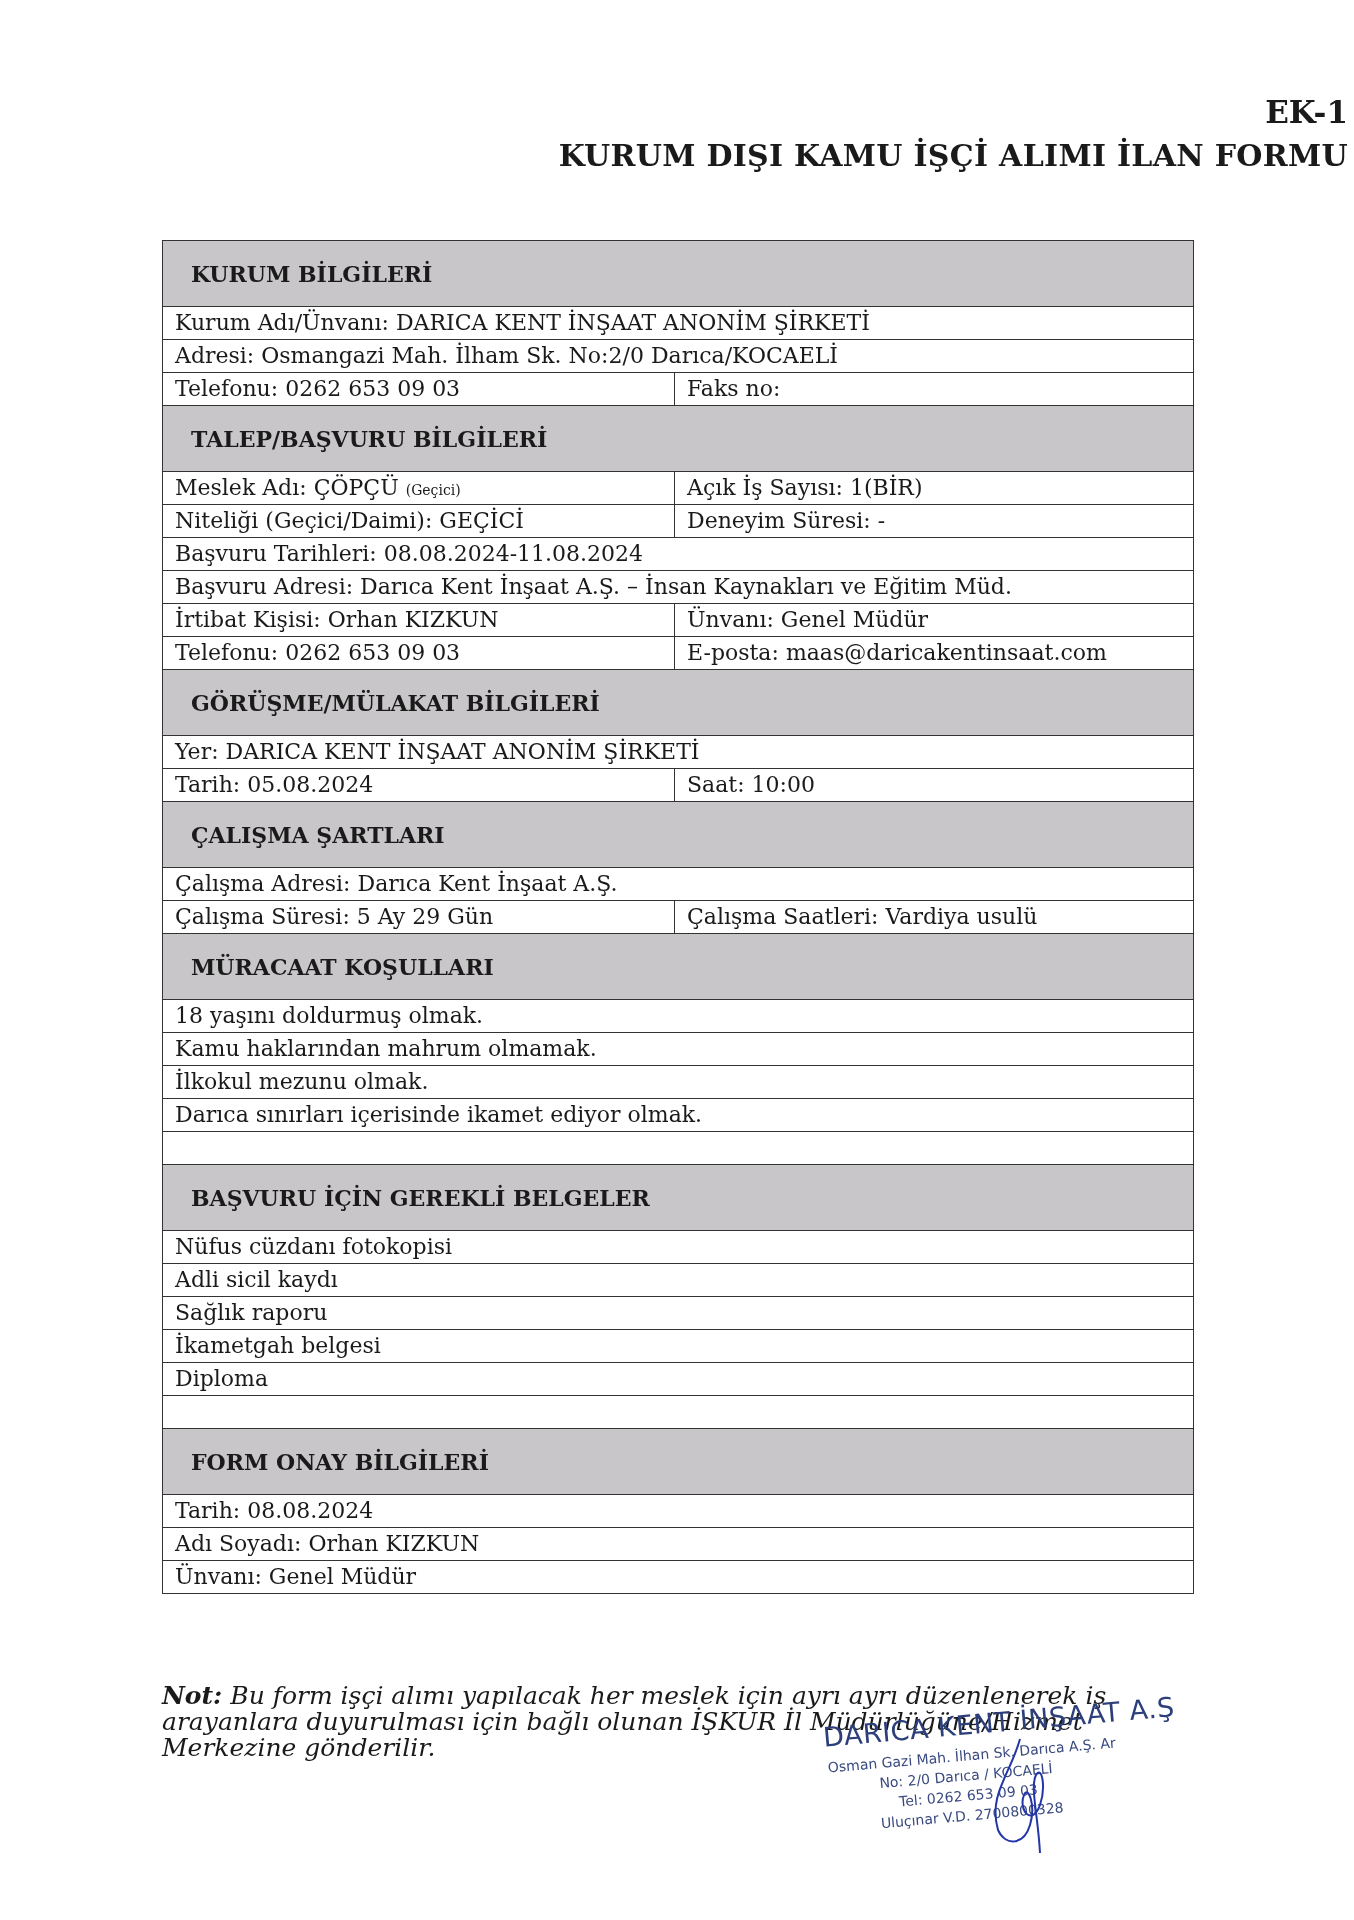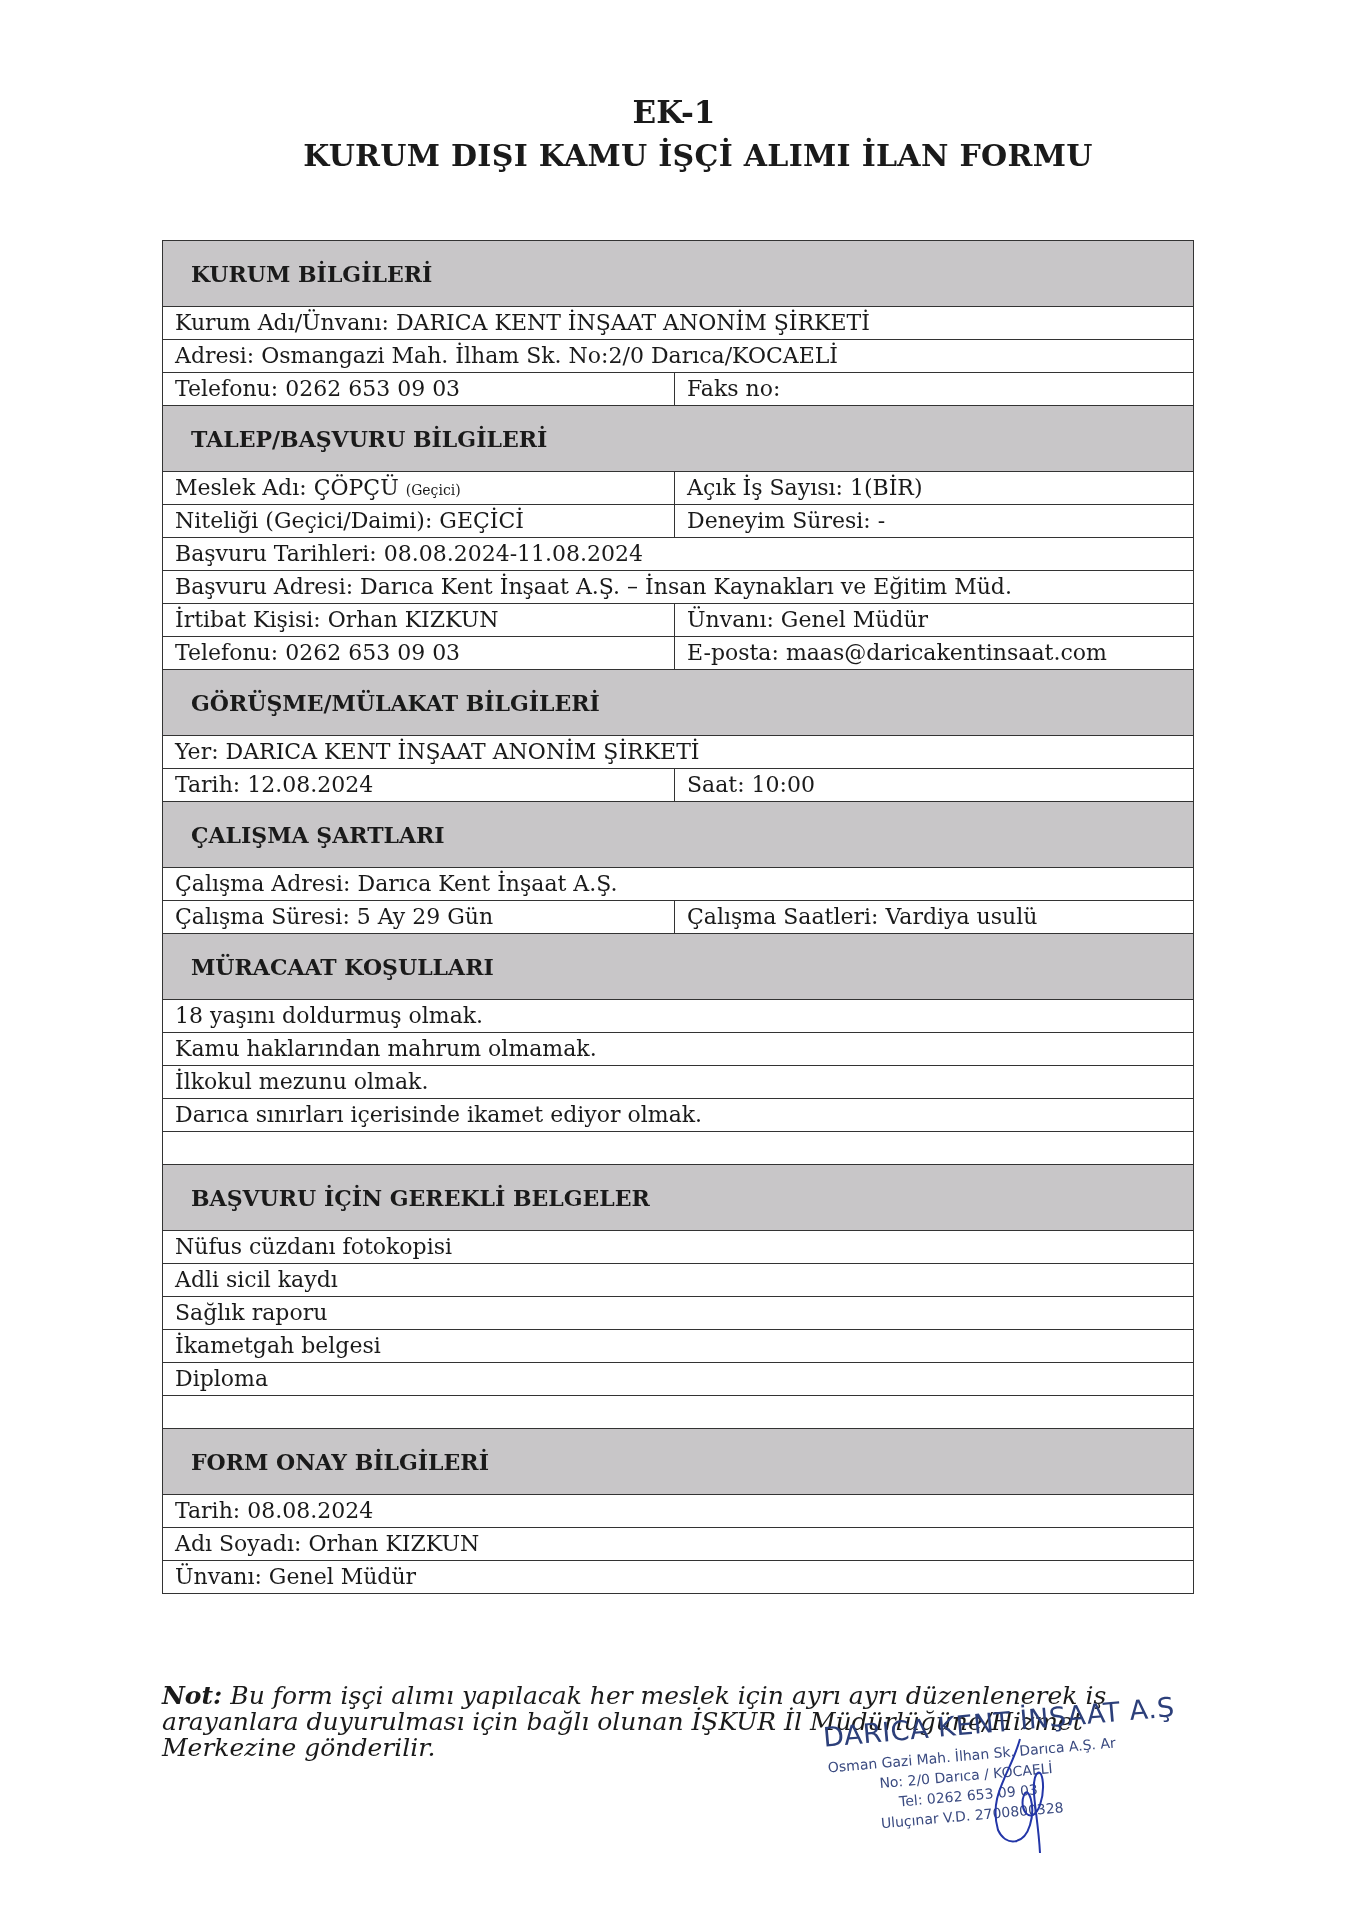--- a/index.html
+++ b/index.html
@@ -1,18 +1,18 @@
 <!DOCTYPE html>
 <html><head>
 <meta charset="utf-8">
 <style>
   html, body { margin: 0; padding: 0; background: #ffffff; }
   body { width: 1354px; height: 1920px; position: relative; overflow: hidden;
          font-family: "DejaVu Serif", "Liberation Serif", serif; color: #1a1a1a; }
-  .title-block { position: absolute; top: 92px; left: 0; width: 1348px; text-align: center; }
+  .title-block { position: absolute; top: 92px; left: 0; width: 1348px; text-align: right; }
   .title-ek { font-size: 31px; font-weight: bold; line-height: 40px; }
   .title-main { font-size: 30px; font-weight: bold; line-height: 44px; margin-top: 2px; letter-spacing: 0.3px; padding-left: 48px; }
 
   .form { position: absolute; left: 162px; top: 240px; width: 1030px; border: 1.5px solid #333; border-bottom: none; }
   .sec-head { background: #c8c6c8; height: 66px; border-bottom: 1.5px solid #333; display: flex; align-items: center;
               padding-left: 28px; font-weight: bold; font-size: 22px; box-sizing: border-box; }
   .row { height: 33px; border-bottom: 1.5px solid #333; display: flex; box-sizing: border-box;
          font-size: 22px; line-height: 31px; }
   .cell { padding-left: 12px; white-space: nowrap; overflow: visible; box-sizing: border-box; }
   .cell.full { flex: 1; }
@@ -77,21 +77,21 @@
   <div class="row">
     <div class="cell left">Telefonu: 0262 653 09 03</div>
     <div class="cell right">E-posta: maas@daricakentinsaat.com</div>
   </div>
 
   <div class="sec-head">GÖRÜŞME/MÜLAKAT BİLGİLERİ</div>
   <div class="row">
     <div class="cell full">Yer: DARICA KENT İNŞAAT ANONİM ŞİRKETİ</div>
   </div>
   <div class="row">
-    <div class="cell left">Tarih: 12.08.2024</div>
+    <div class="cell left">Tarih: 05.08.2024</div>
     <div class="cell right">Saat: 10:00</div>
   </div>
 
   <div class="sec-head">ÇALIŞMA ŞARTLARI</div>
   <div class="row">
     <div class="cell full">Çalışma Adresi: Darıca Kent İnşaat A.Ş.</div>
   </div>
   <div class="row">
     <div class="cell left">Çalışma Süresi:  5 Ay 29 Gün</div>
     <div class="cell right">Çalışma Saatleri: Vardiya usulü</div>

